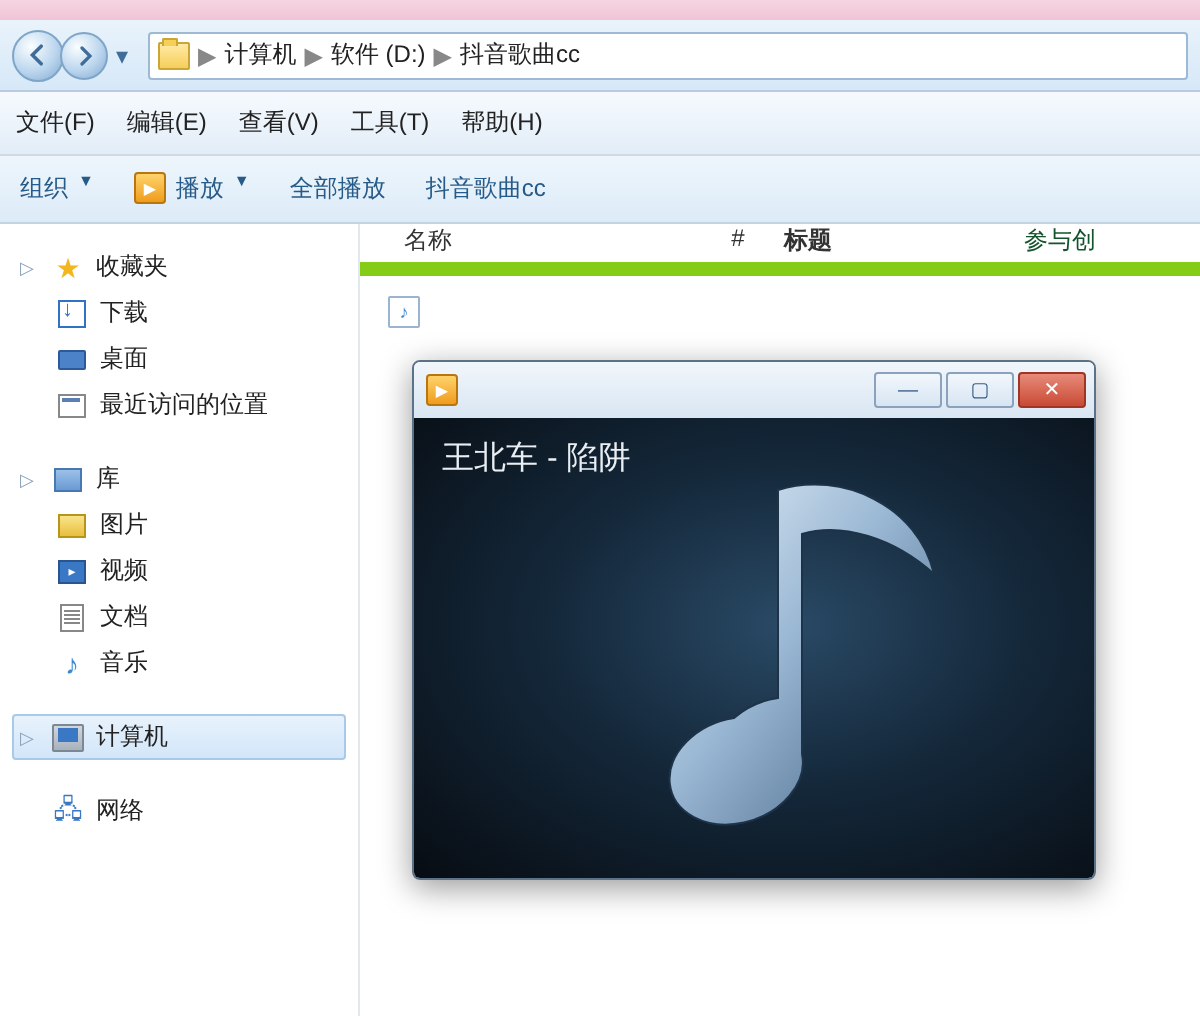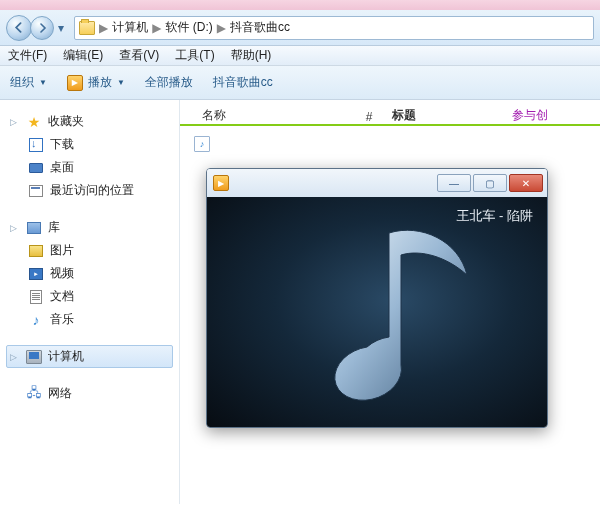--- a/index.html
+++ b/index.html
@@ -13,26 +13,26 @@
   .nav-circle { width:26px; height:26px; border-radius:50%; background:radial-gradient(circle at 35% 30%, #fafeff, #bcd6ee 55%, #7fa9cf); border:1px solid #7fa6c8; display:flex; align-items:center; justify-content:center; color:#3f6d99; }
   .nav-circle.fwd { width:24px; height:24px; margin-left:-2px; }
   .nav-drop { width:14px; color:#3f6d99; text-align:center; }
   .addrbox { flex:1; height:24px; background:#fff; border:1px solid #9db9d4; border-radius:2px; display:flex; align-items:center; gap:4px; padding:0 4px; }
   .folder-ic { width:16px; height:14px; background:linear-gradient(#ffe9a6,#f6cf5a); border:1px solid #c9a636; border-radius:1px; position:relative; }
   .folder-ic::before { content:""; position:absolute; top:-3px; left:1px; width:6px; height:3px; background:#f6cf5a; border:1px solid #c9a636; border-bottom:none; border-radius:1px 1px 0 0; }
   .crumb-sep { color:#888; }
   .crumb { color:#222; }
 
   
-  .menubar { height:20px; background:linear-gradient(#f6fafe,#e2edf8); border-bottom:1px solid #cdd9e4; display:flex; align-items:center; padding:0 8px; gap:16px; color:#222; }
+  .menubar { height:32px; background:linear-gradient(#f6fafe,#e2edf8); border-bottom:1px solid #cdd9e4; display:flex; align-items:center; padding:0 8px; gap:16px; color:#222; }
   .menuitem { cursor:default; }
 
   
   .toolbar { height:34px; background:linear-gradient(#eef6fc,#dcebf8); border-bottom:1px solid #c5d4e3; display:flex; align-items:center; padding:0 10px; gap:20px; color:#265a88; }
-  .tbtn { display:flex; align-items:center; gap:5px; cursor:default; }
+  .tbtn { display:flex; align-items:flex-start; gap:5px; cursor:default; }
   .drop-tri { font-size:8px; color:#265a88; }
   .play-ic { width:16px; height:16px; background:linear-gradient(#ffd36b,#ef9c1d); border:1px solid #b8760d; border-radius:2px; display:flex; align-items:center; justify-content:center; color:#fff; font-size:8px; }
 
   
   .main { display:flex; height: calc(508px - 10px - 36px - 24px - 34px); }
   .sidebar { width:180px; background:#fff; border-right:1px solid #e0e8ef; padding:10px 6px; overflow:hidden; }
   .tree-group { margin-bottom:14px; }
   .tree-head { display:flex; align-items:center; gap:6px; padding:3px 4px; color:#222; }
   .tree-item { display:flex; align-items:center; gap:6px; padding:3px 4px 3px 22px; color:#222; cursor:default; }
   .tree-item.sel { background:linear-gradient(#e8f2fc,#d3e6f9); border:1px solid #a9c9e8; border-radius:2px; padding:2px 3px 2px 21px; }
@@ -49,39 +49,39 @@
   .ic-pic { width:14px;height:12px;background:linear-gradient(#f9e48a,#e8bf3f);border:1px solid #b8941a; }
   .ic-doc { width:12px;height:14px;background:#fff;border:1px solid #888;position:relative; }
   .ic-doc::after{content:"";position:absolute;left:1px;top:2px;right:1px;height:1px;background:#888;box-shadow:0 2px #888,0 4px #888,0 6px #888;}
   .ic-music { color:#3a8ad4; font-size:14px; }
   .ic-pc { width:16px;height:14px;background:linear-gradient(#d0d6dc,#a8b2bd);border:1px solid #7c8894;border-radius:1px;position:relative; }
   .ic-pc::after{content:"";position:absolute;left:2px;top:1px;right:2px;height:7px;background:#3a78c5;}
   .ic-net { color:#3a78c5; font-size:13px; }
 
   
   .content { flex:1; background:#fff; position:relative; }
-  .colhead { height:26px; border-bottom:2px solid #84cc16; display:flex; align-items:flex-end; color:#333; padding-left:14px; }
+  .colhead { height:26px; border-bottom:7px solid #84cc16; display:flex; align-items:flex-start; color:#333; padding-left:14px; }
   .col { padding:0 8px; }
   .col.name { width:160px; }
   .col.num { width:30px; text-align:center; }
   .col.title { width:120px;font-weight:bold; }
-  .col.contrib { color:#a21caf; }
+  .col.contrib { color:#14532d; }
   .filelist { padding:8px 10px; }
   .file-row { display:flex; align-items:center; gap:6px; padding:2px 4px; color:#222; }
   .file-ic { width:16px;height:16px;background:#fff;border:1px solid #9ab4d2;border-radius:1px;display:flex;align-items:center;justify-content:center;color:#3a8ad4;font-size:9px;}
 
   
   .player { position:absolute; left:26px; top:68px; width:342px; height:260px; box-shadow:0 4px 16px rgba(0,0,0,.4); border:1px solid #5c7288; border-radius:4px; overflow:hidden; }
   .player-title { height:28px; background:linear-gradient(#f1f6fb,#d9e6f3); display:flex; align-items:center; padding:0 4px 0 6px; }
   .wmp-ic { width:16px;height:16px;background:linear-gradient(#ffd36b,#ef9c1d);border:1px solid #b8760d;border-radius:2px;display:flex;align-items:center;justify-content:center;color:#fff;font-size:8px;}
   .player-title-sp { flex:1; }
   .winbtn { width:34px; height:18px; margin-left:2px; border:1px solid #8aa2bc; background:linear-gradient(#f2f7fc,#d7e5f3); border-radius:2px; display:flex; align-items:center; justify-content:center; color:#3a5f88; font-size:10px; cursor:default; }
   .winbtn.close { background:linear-gradient(#e88a7a,#c94a35); border-color:#a13524; color:#fff; }
   .player-body { height:calc(100% - 28px); background:radial-gradient(ellipse at 55% 45%, #2a4a66 0%, #14283a 45%, #070c12 100%); position:relative; padding:10px 14px; color:#e8eef4; }
-  .song-label { font-size:13px;text-align:right; }
+  .song-label { font-size:16px; }
   .note-svg { position:absolute; left:64px; top:18px; width:220px; height:200px; }
 </style>
 </head>
 <body>
 
 <div class="titlebar-gap"></div>
 
 <div class="addrbar">
   <div class="navbtns">
     <div class="nav-circle">

